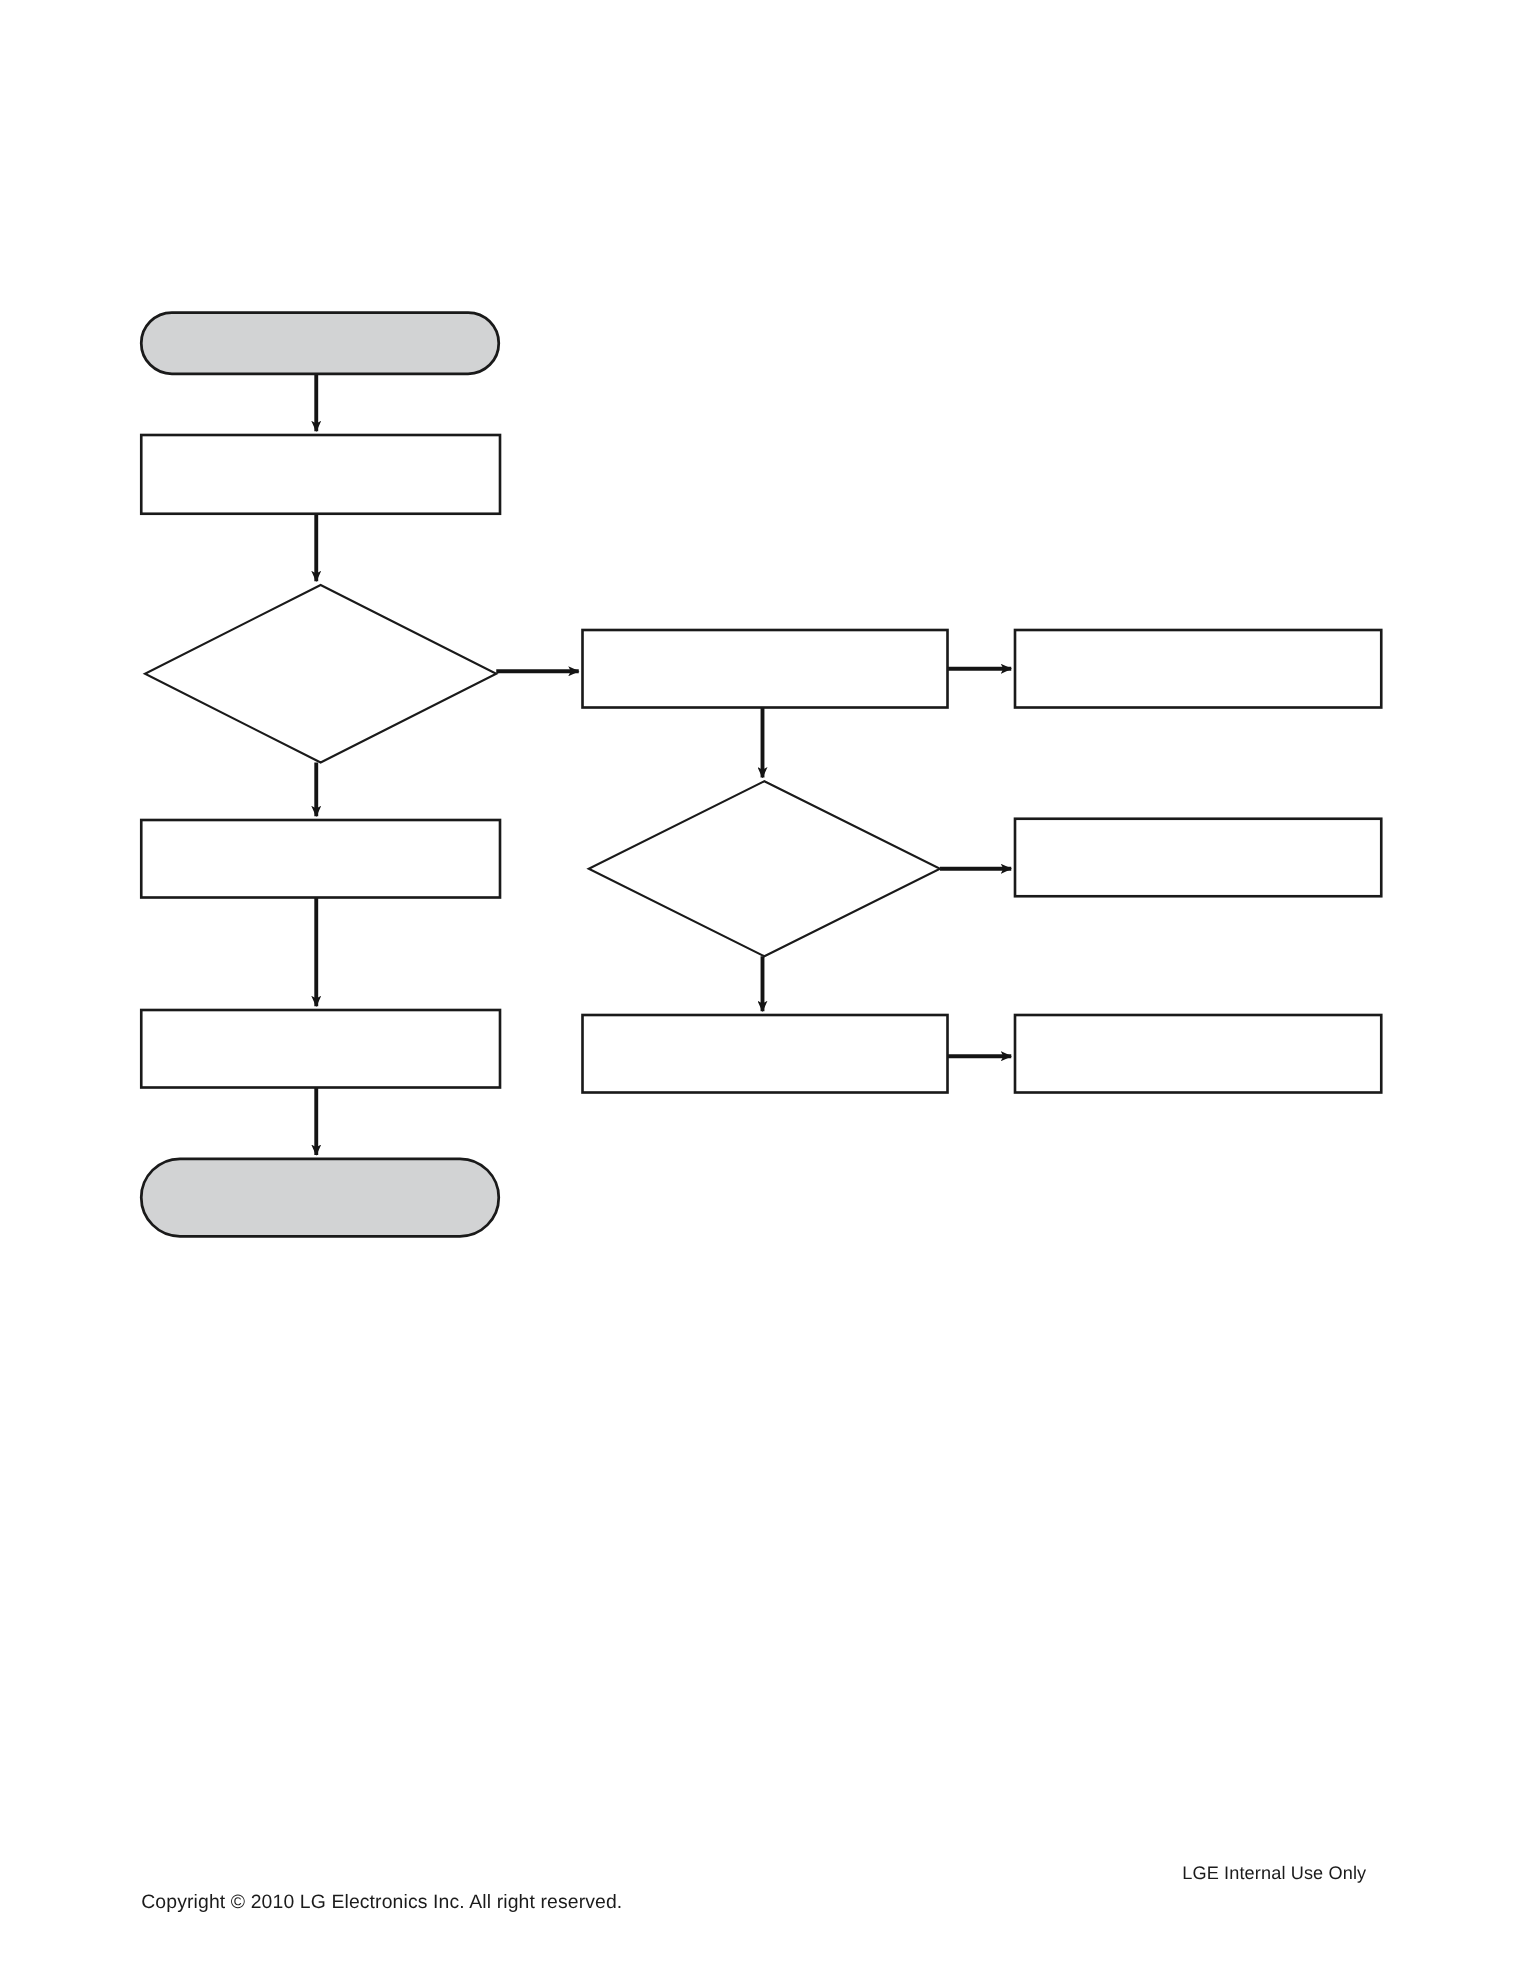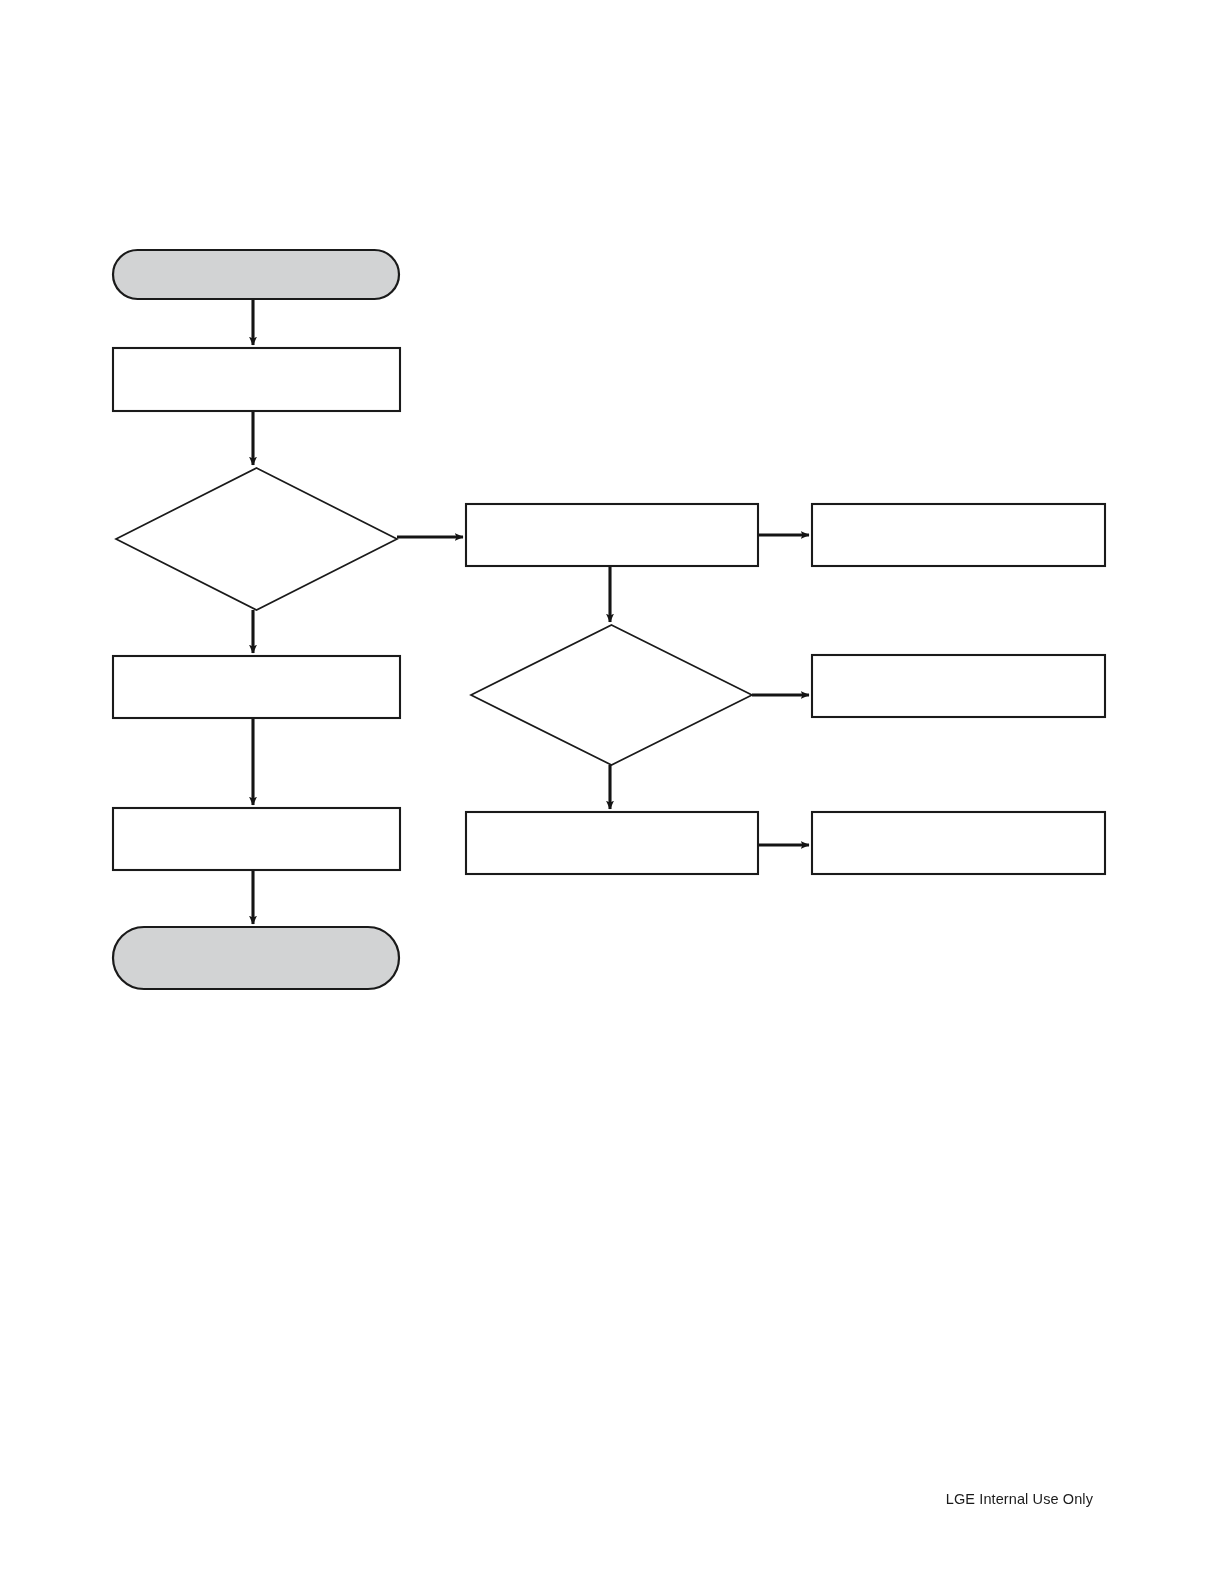--- a/index.html
+++ b/index.html
@@ -160,17 +160,18 @@
     </g>
 
     <g>
       <rect x="812" y="812" width="293" height="62" fill="#ffffff" stroke="#1a1a1a" stroke-width="2.1"></rect>
       <text class="node-label" x="958" y="847" text-anchor="middle"></text>
     </g>
   </svg>
 
   <div id="footer">
     <div id="footer-left">
+      <span class="fl-line">Copyright © 2010 LG Electronics Inc. All right reserved.</span>
     </div>
     <div id="footer-right">LGE Internal Use Only</div>
   </div>
 
 </div>
 
 </body></html>

